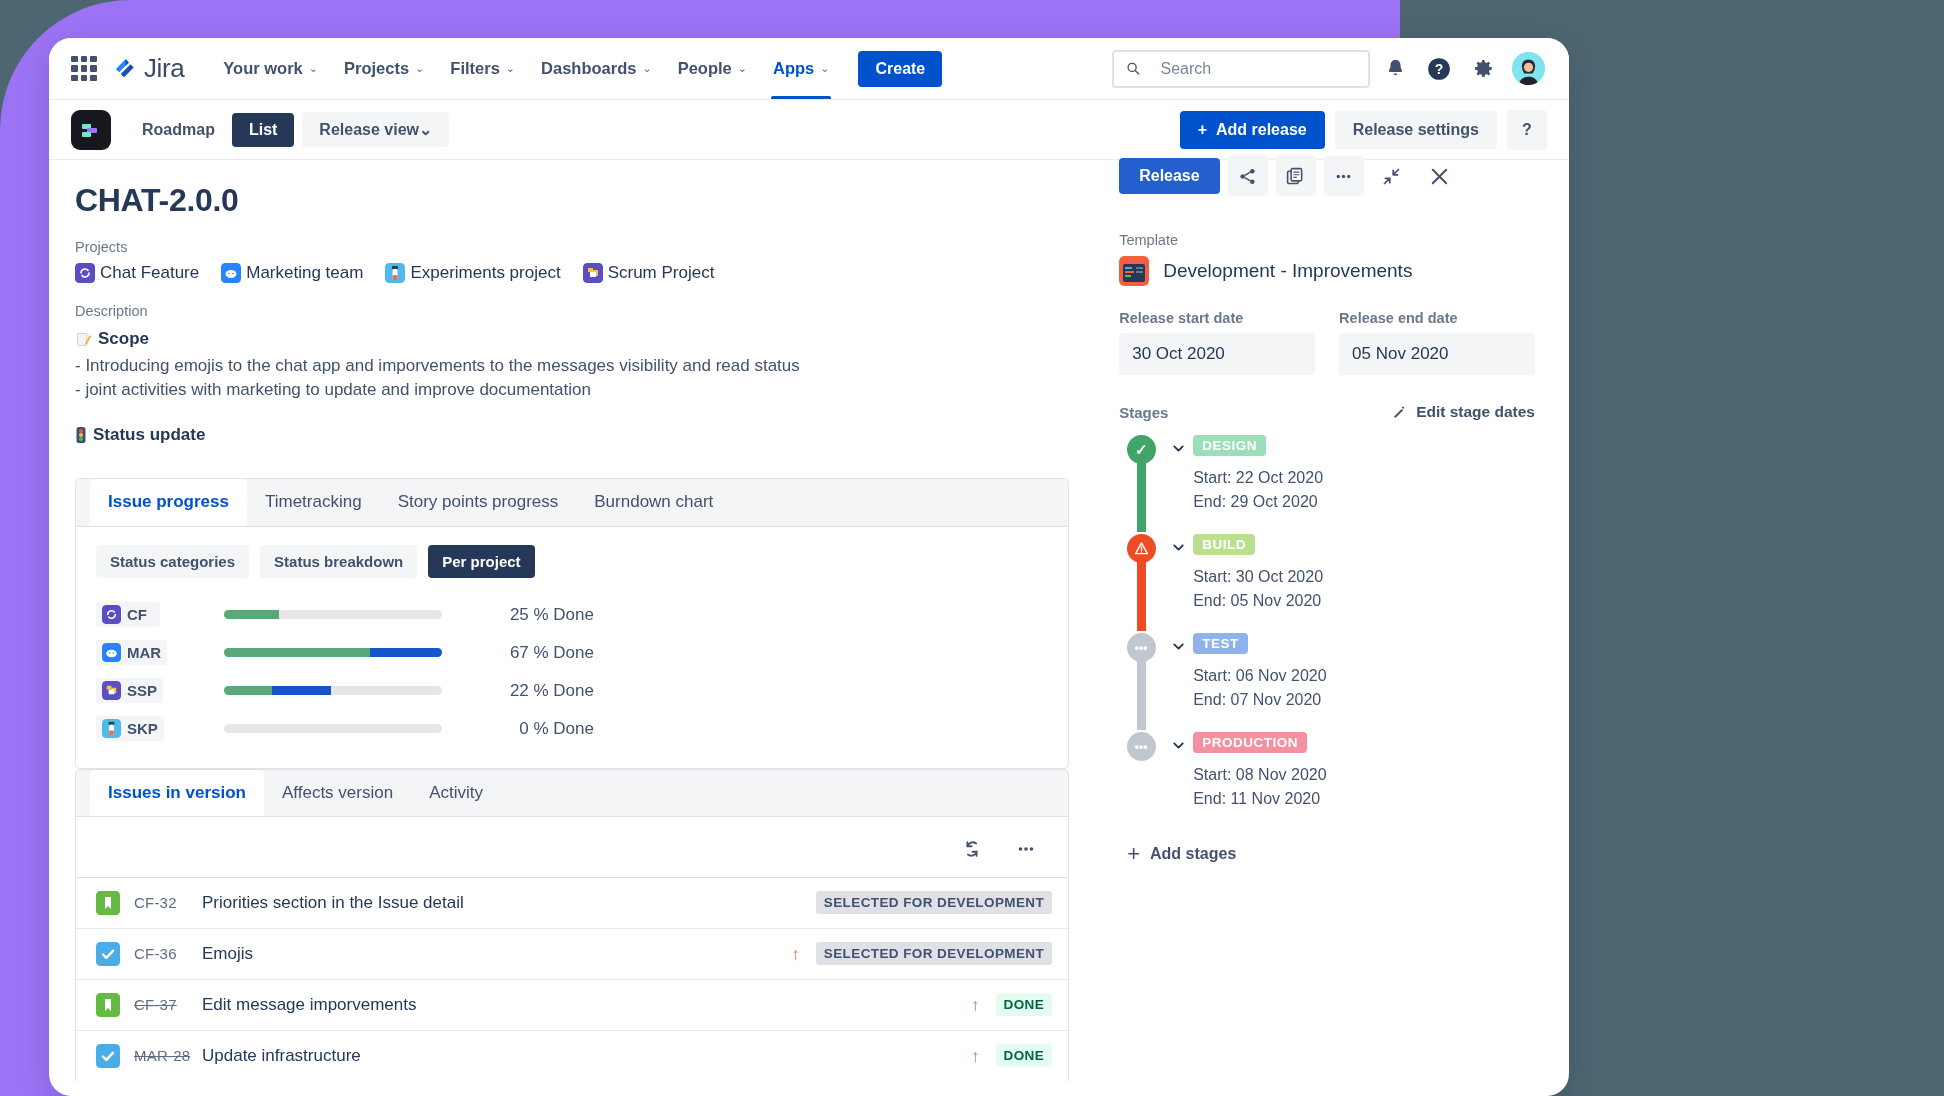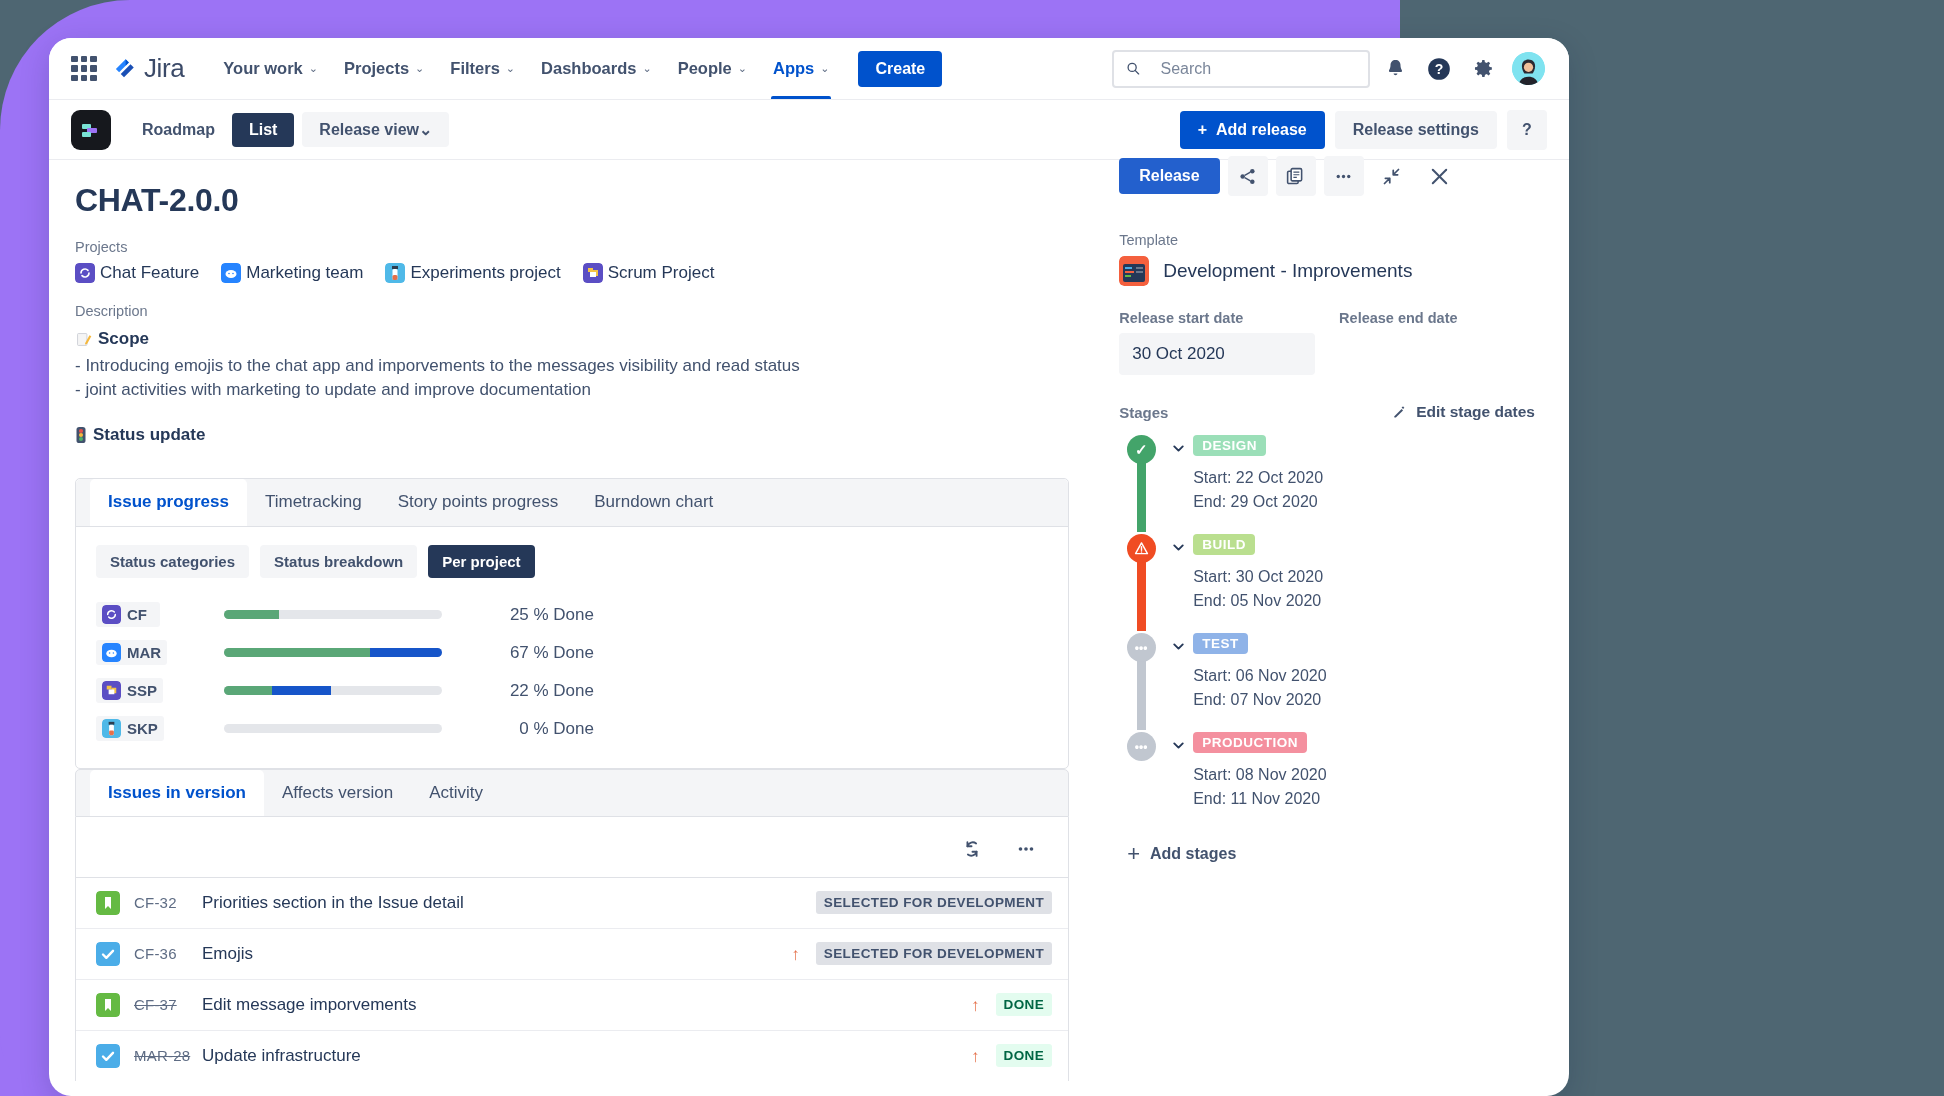--- a/index.html
+++ b/index.html
@@ -673,20 +673,21 @@
         <span class="tpl-name">Development - Improvements</span>
       </div>
 
       <div class="date-grid">
         <div class="date-field">
           <div class="date-lbl">Release start date</div>
           <div class="date-val">30 Oct 2020</div>
         </div>
         <div class="date-field">
           <div class="date-lbl">Release end date</div>
+          <div class="date-val">05 Nov 2020</div>
         </div>
       </div>
 
       <div class="stages-head">
         <span class="stages-lbl">Stages</span>
         <button class="edit-stages">
           <svg width="16" height="16" viewBox="0 0 20 20">
             <path d="M3 15.2V17h1.8l9-9-1.8-1.8-9 9z" fill="#42526e"></path>
             <path d="M15.6 4.6l-1.2-1.2a.9.9 0 00-1.3 0l-1.1 1.1 1.8 1.8 1.1-1.1a.9.9 0 00-.3-.6z" fill="#42526e"></path>
           </svg>

